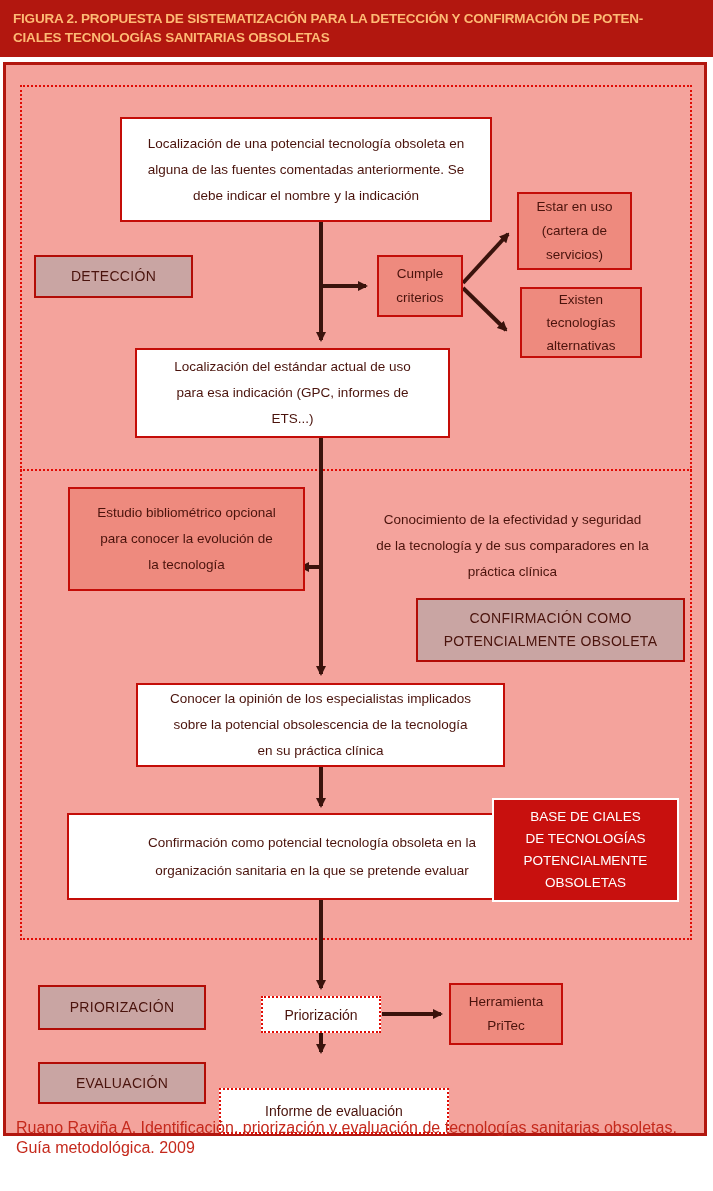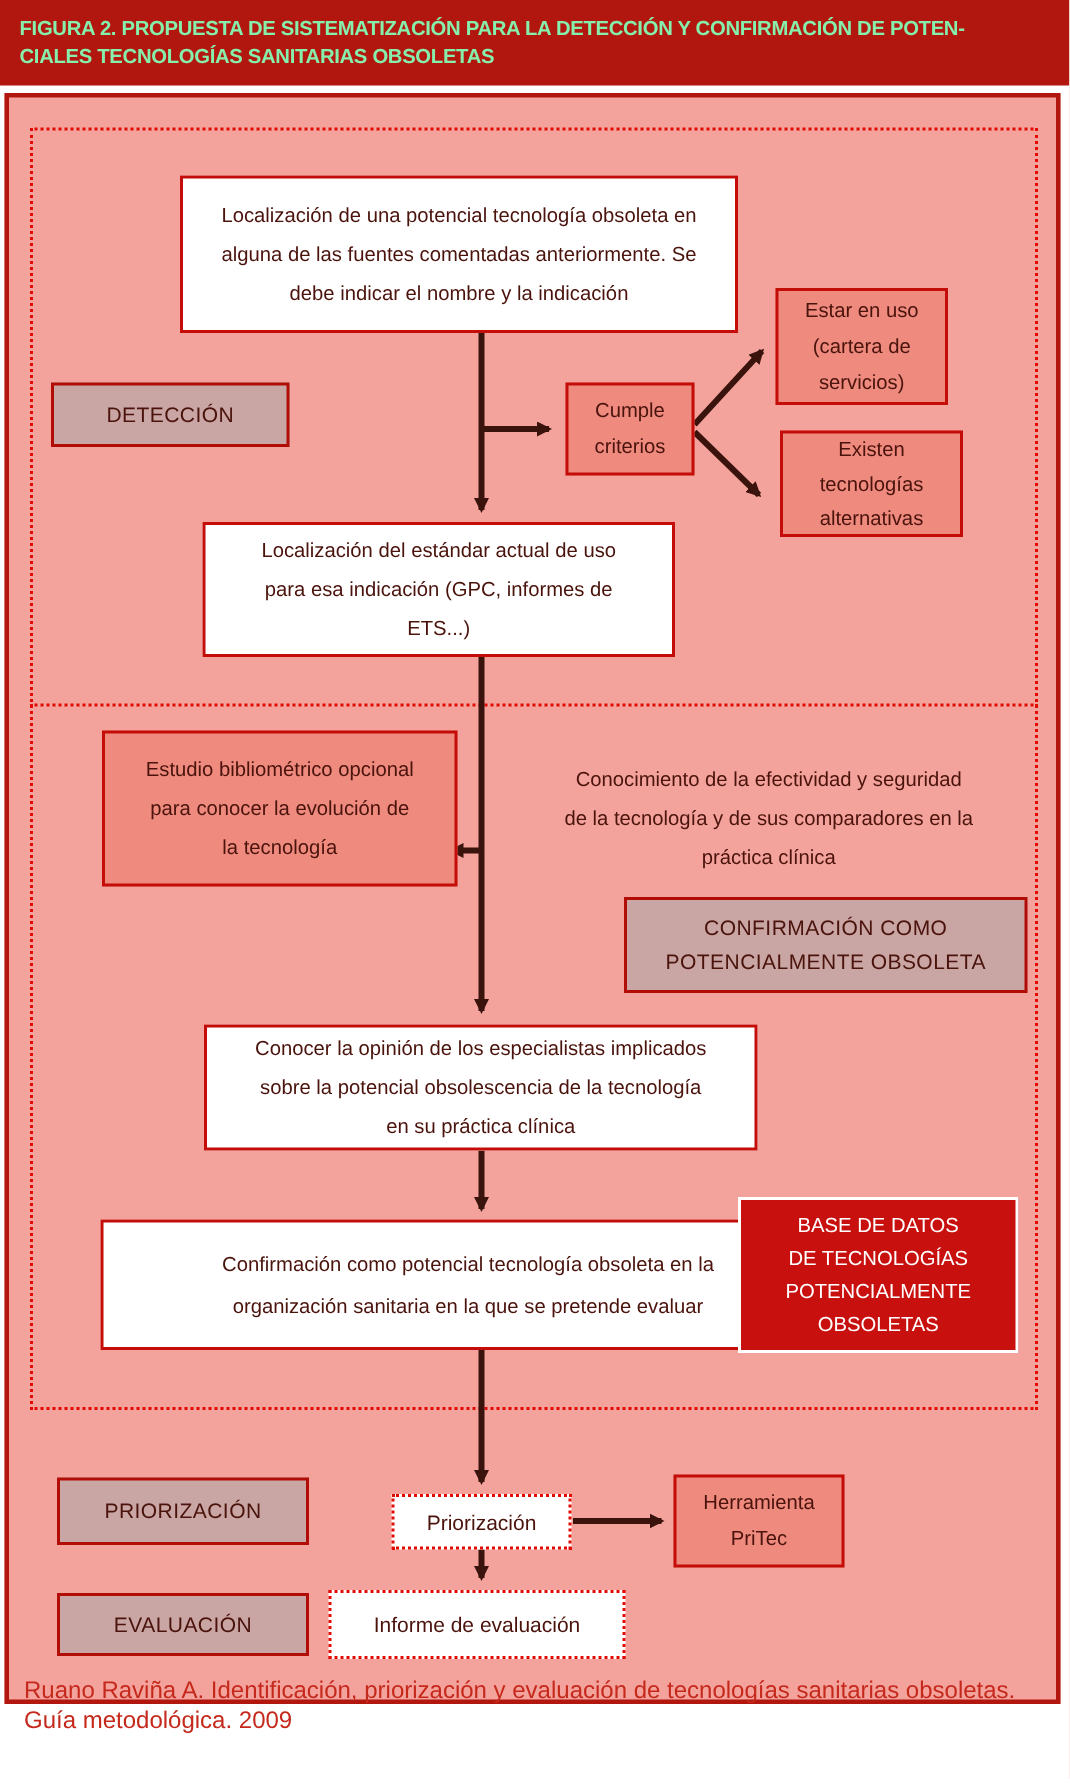--- a/index.html
+++ b/index.html
@@ -16,21 +16,21 @@
     --footer-red:#c5291c;
   }
   html,body{margin:0;padding:0;background:#ffffff;}
   #page{
     position:relative;width:713px;height:1191px;background:#ffffff;overflow:hidden;
     font-family:"Liberation Sans","DejaVu Sans",sans-serif;
   }
   .abs{position:absolute;box-sizing:border-box;}
   #header{
     left:0;top:0;width:713px;height:57px;background:var(--header-bg);
-    color:#86efac;font-weight:bold;font-size:13.5px;line-height:19px;
+    color:#fdba74;font-weight:bold;font-size:13.5px;line-height:19px;
     padding:9px 13px;white-space:pre-line;letter-spacing:-0.2px;
   }
   #panel{
     left:3px;top:62px;width:704px;height:1074px;
     background:var(--panel-bg);border:3px solid var(--header-bg);
   }
   #dashed-region{
     left:20px;top:85px;width:672px;height:855px;
     border:2px dotted var(--dotted-red);
   }
@@ -124,32 +124,32 @@
   <div class="abs box label-box" style="left:416px;top:598px;width:269px;height:64px;">CONFIRMACIÓN COMO
 POTENCIALMENTE OBSOLETA</div>
 
   <div class="abs box white-box" style="left:136px;top:683px;width:369px;height:84px;">Conocer la opinión de los especialistas implicados
 sobre la potencial obsolescencia de la tecnología
 en su práctica clínica</div>
 
   <div class="abs box white-box" style="left:67px;top:813px;width:463px;height:87px;line-height:28px;padding-left:33px;">Confirmación como potencial tecnología obsoleta en la
 organización sanitaria en la que se pretende evaluar</div>
 
-  <div id="base-box" class="abs box" style="left:492px;top:798px;width:187px;height:104px;">BASE DE DATOS
+  <div id="base-box" class="abs box" style="left:492px;top:798px;width:187px;height:104px;">BASE DE CIALES
 DE TECNOLOGÍAS
 POTENCIALMENTE
 OBSOLETAS</div>
 
   <div class="abs box label-box" style="left:38px;top:985px;width:168px;height:45px;">PRIORIZACIÓN</div>
 
   <div class="abs box dotted-box" style="left:261px;top:996px;width:120px;height:37px;">Priorización</div>
 
   <div class="abs box salmon-box" style="left:449px;top:983px;width:114px;height:62px;">Herramienta
 PriTec</div>
 
   <div class="abs box label-box" style="left:38px;top:1062px;width:168px;height:42px;">EVALUACIÓN</div>
 
-  <div class="abs box dotted-box" style="left:219px;top:1060px;width:198px;height:46px;">Informe de evaluación</div>
+  <div class="abs box dotted-box" style="left:219px;top:1088px;width:230px;height:46px;">Informe de evaluación</div>
 
   <div id="footer" class="abs">Ruano Raviña A. Identificación, priorización y evaluación de tecnologías sanitarias obsoletas.
 Guía metodológica. 2009</div>
 
 </div>
 
 </body></html>

